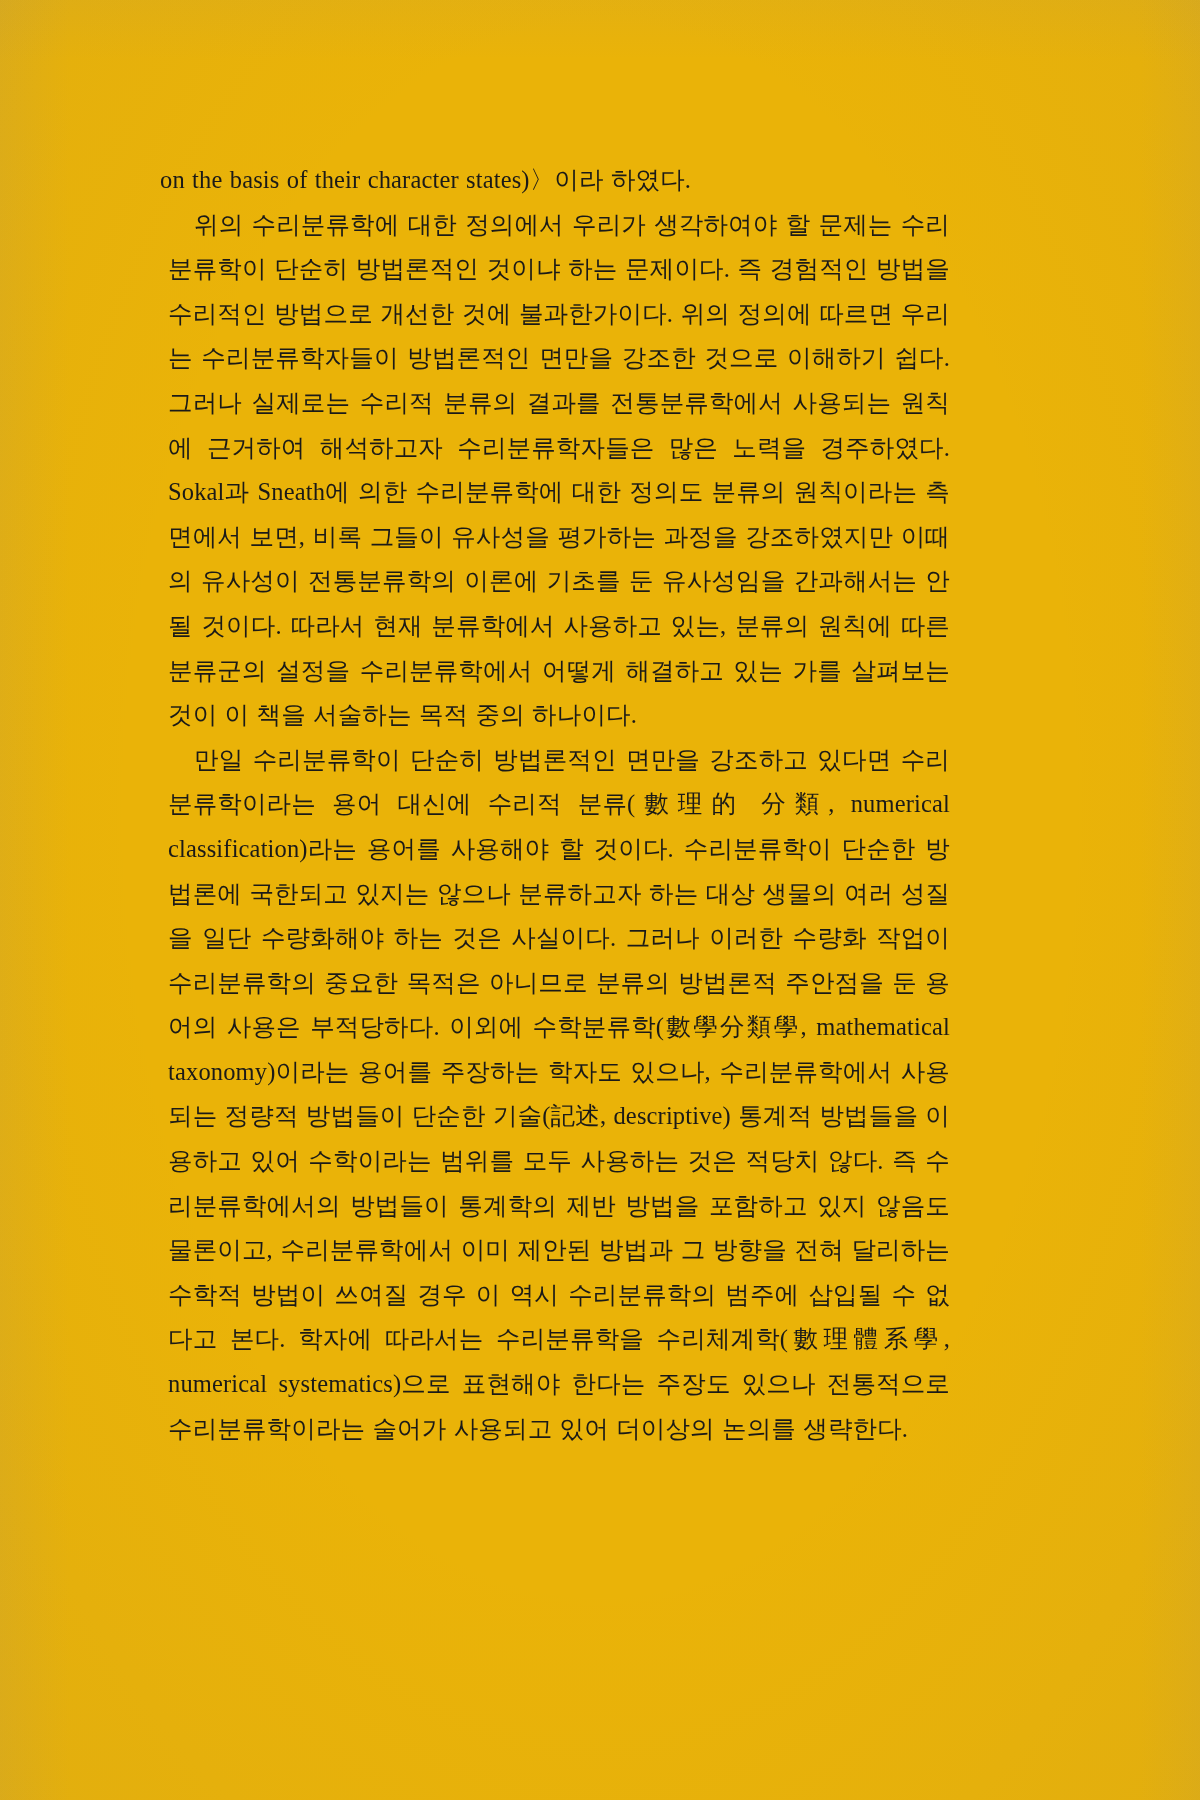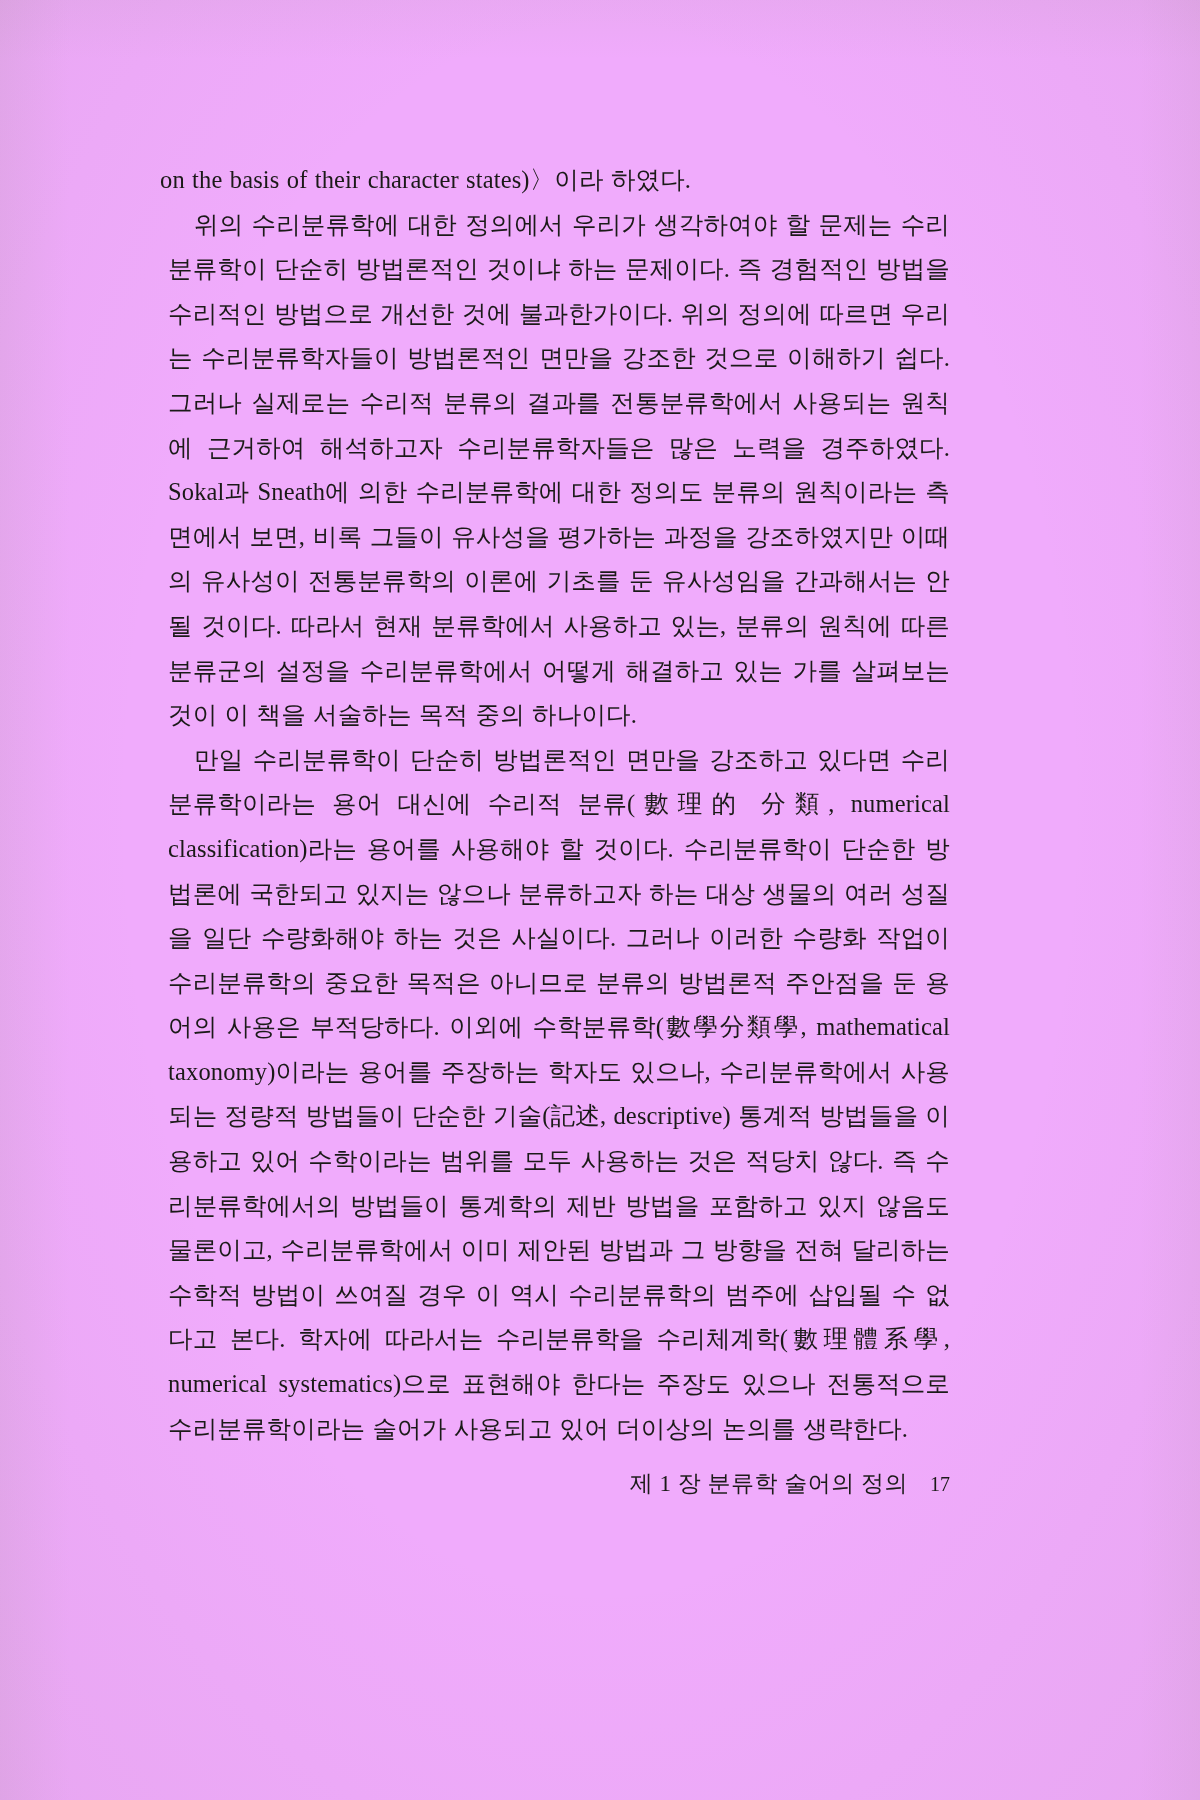--- a/index.html
+++ b/index.html
@@ -10,21 +10,21 @@
     width: 1200px;
     height: 1800px;
     background: #ffffff;
     font-family: "Liberation Serif", "DejaVu Serif", serif;
     overflow: hidden;
   }
   .page {
     position: relative;
     width: 1200px;
     height: 1800px;
-    background: #f0abfc;
+    background: #eab308;
     box-sizing: border-box;
   }
   
   .page::before {
     content: "";
     position: absolute;
     inset: 0;
     background:
       radial-gradient(ellipse at 50% 45%, rgba(255,255,255,0) 55%, rgba(120,110,100,0.07) 100%),
       linear-gradient(90deg, rgba(150,140,130,0.10) 0px, rgba(255,255,255,0) 70px),
@@ -76,17 +76,14 @@
 <body>
 
 <div class="page">
 
   <div class="text-block">
     <p class="para">on the basis of their character states)〉이라 하였다.</p>
     <p class="para indent">위의 수리분류학에 대한 정의에서 우리가 생각하여야 할 문제는 수리분류학이 단순히 방법론적인 것이냐 하는 문제이다. 즉 경험적인 방법을 수리적인 방법으로 개선한 것에 불과한가이다. 위의 정의에 따르면 우리는 수리분류학자들이 방법론적인 면만을 강조한 것으로 이해하기 쉽다. 그러나 실제로는 수리적 분류의 결과를 전통분류학에서 사용되는 원칙에 근거하여 해석하고자 수리분류학자들은 많은 노력을 경주하였다. Sokal과 Sneath에 의한 수리분류학에 대한 정의도 분류의 원칙이라는 측면에서 보면, 비록 그들이 유사성을 평가하는 과정을 강조하였지만 이때의 유사성이 전통분류학의 이론에 기초를 둔 유사성임을 간과해서는 안될 것이다. 따라서 현재 분류학에서 사용하고 있는, 분류의 원칙에 따른 분류군의 설정을 수리분류학에서 어떻게 해결하고 있는 가를 살펴보는 것이 이 책을 서술하는 목적 중의 하나이다.</p>
     <p class="para indent">만일 수리분류학이 단순히 방법론적인 면만을 강조하고 있다면 수리분류학이라는 용어 대신에 수리적 분류(數理的 分類, numerical classification)라는 용어를 사용해야 할 것이다. 수리분류학이 단순한 방법론에 국한되고 있지는 않으나 분류하고자 하는 대상 생물의 여러 성질을 일단 수량화해야 하는 것은 사실이다. 그러나 이러한 수량화 작업이 수리분류학의 중요한 목적은 아니므로 분류의 방법론적 주안점을 둔 용어의 사용은 부적당하다. 이외에 수학분류학(數學分類學, mathematical taxonomy)이라는 용어를 주장하는 학자도 있으나, 수리분류학에서 사용되는 정량적 방법들이 단순한 기술(記述, descriptive) 통계적 방법들을 이용하고 있어 수학이라는 범위를 모두 사용하는 것은 적당치 않다. 즉 수리분류학에서의 방법들이 통계학의 제반 방법을 포함하고 있지 않음도 물론이고, 수리분류학에서 이미 제안된 방법과 그 방향을 전혀 달리하는 수학적 방법이 쓰여질 경우 이 역시 수리분류학의 범주에 삽입될 수 없다고 본다. 학자에 따라서는 수리분류학을 수리체계학(數理體系學, numerical systematics)으로 표현해야 한다는 주장도 있으나 전통적으로 수리분류학이라는 술어가 사용되고 있어 더이상의 논의를 생략한다.</p>
   </div>
 
-  <div class="footer">
-    <span class="chapter">제 1 장   분류학 술어의 정의</span><span class="pagenum">17</span>
-  </div>
 
 </div>
 
 </body></html>

